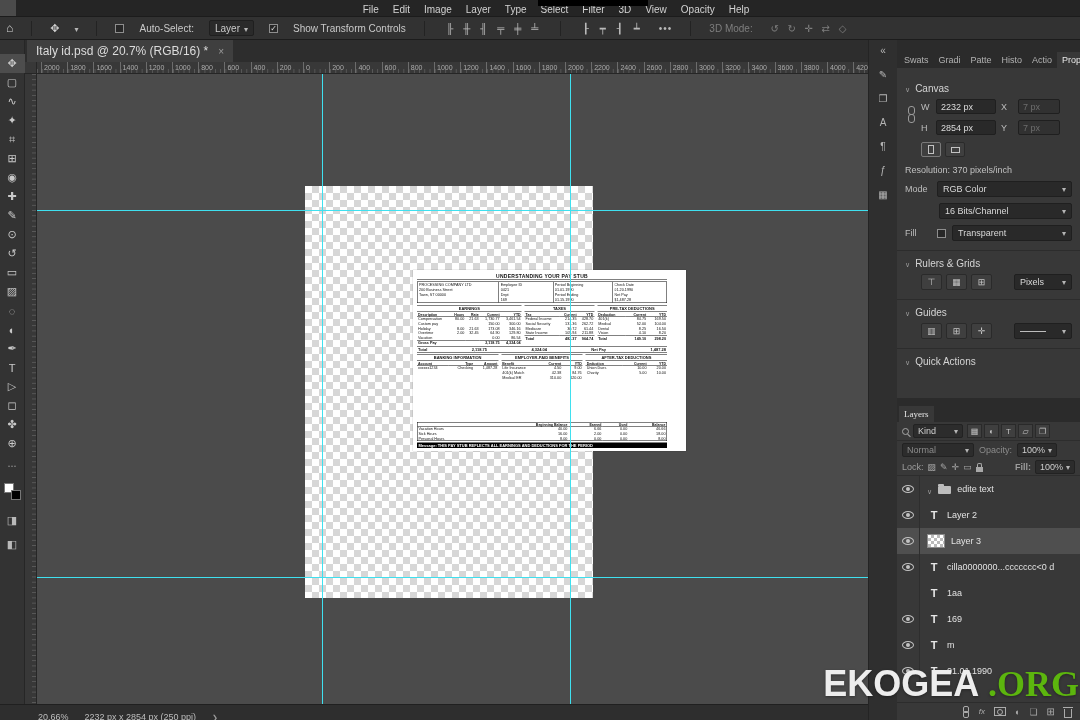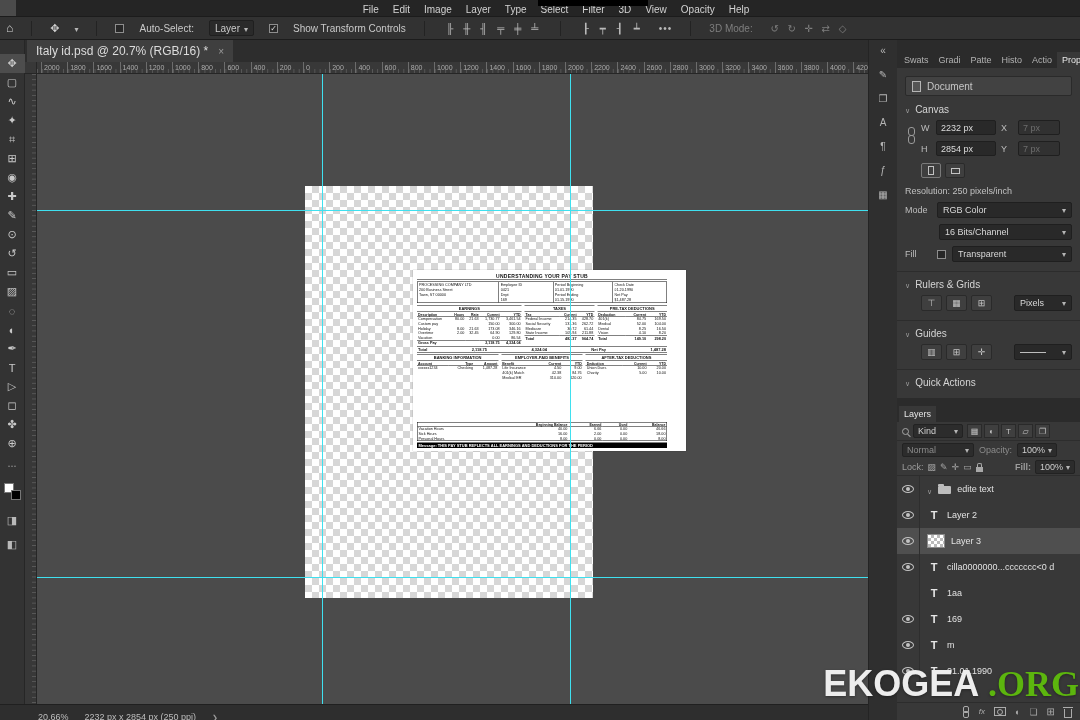--- a/index.html
+++ b/index.html
@@ -123,21 +123,21 @@
 .mode-row.indent{margin-left:34px;}
 .flabel2{width:26px;font-size:9px;color:#bdbdbd;flex:none;}
 .select{flex:1;display:flex;align-items:center;justify-content:space-between;background:#292929;border:1px solid #1f1f1f;border-radius:2px;height:16px;padding:0 5px;font-size:9px;color:#d8d8d8;min-width:0;}
 .select.small{flex:0 0 58px;margin-left:auto;}
 #properties hr{border:none;border-top:1px solid #2c2c2c;margin:9px -8px 0;}
 .icons-row{display:flex;align-items:center;gap:4px;margin-left:16px;margin-top:2px;}
 .iconbtns{display:flex;gap:4px;}
 .icon-btn{width:21px;height:16px;background:#3f3f3f;border:1px solid #2a2a2a;border-radius:2px;color:#c3c3c3;font-size:9px;display:inline-flex;align-items:center;justify-content:center;}
 .guide-line-sample{width:26px;height:1px;background:#bdbdbd;}
 
-#layers-tab-row{position:absolute;left:0;top:366px;width:183px;height:16px;display:flex;align-items:flex-end;padding-left:2px;}
+#layers-tab-row{position:absolute;left:0;top:366px;width:183px;height:16px;display:flex;align-items:flex-end;padding-left:2px;font-family:Liberation Serif, serif;}
 #layers-body{position:absolute;left:0;top:382px;width:183px;height:298px;background:#383838;}
 .filter-row{display:flex;align-items:center;gap:4px;height:19px;padding:0 5px;border-bottom:1px solid #2d2d2d;}
 .mag{width:7px;height:7px;border:1px solid #a5a5a5;border-radius:50%;position:relative;flex:none;}
 .mag::after{content:"";position:absolute;right:-3px;bottom:-2px;width:4px;height:1px;background:#a5a5a5;transform:rotate(45deg);}
 .minisel{display:inline-flex;align-items:center;justify-content:space-between;background:#2c2c2c;border:1px solid #222;border-radius:2px;height:14px;padding:0 4px;font-size:9px;color:#cfcfcf;gap:3px;}
 #kind-select{width:50px;}
 .fbtn{width:15px;height:14px;background:#3f3f3f;border:1px solid #2a2a2a;display:inline-flex;align-items:center;justify-content:center;font-size:8px;color:#c3c3c3;}
 .blend-row{display:flex;align-items:center;gap:5px;height:18px;padding:0 5px;font-size:9px;color:#8b8b8b;}
 #blend-select{width:72px;color:#8b8b8b;flex:none;}
 .lock-row{display:flex;align-items:center;gap:4px;height:17px;padding:0 5px;border-bottom:1px solid #2d2d2d;font-size:9px;color:#9c9c9c;}
@@ -662,24 +662,20 @@
           <div class="ptab">Swats</div>
           <div class="ptab">Gradi</div>
           <div class="ptab">Patte</div>
           <div class="ptab">Histo</div>
           <div class="ptab">Actio</div>
         </div>
       <div class="ptab active">Properties</div>
     </div>
 
     <div id="properties">
-      <div class="doc-row">
-        <span class="pageic"></span>
-        <span>Document</span>
-      </div>
       <div class="sec-h">
         <span class="chev"></span>
         <span>Canvas</span>
       </div>
       <div class="canvas-grid">
         <span class="chainic"></span>
         <span class="flabel">W</span>
         <span class="ibox">2232 px</span>
         <span class="flabel dim">X</span>
         <span class="ibox disabled">7 px</span>
@@ -689,21 +685,21 @@
         <span class="ibox disabled">7 px</span>
       </div>
       <div class="orient-row">
         <span class="obtn2 active">
             <span class="i-portrait"></span>
           </span>
         <span class="obtn2">
             <span class="i-landscape"></span>
           </span>
       </div>
-      <div class="res-line">Resolution: 250 pixels/inch</div>
+      <div class="res-line">Resolution: 370 pixels/inch</div>
       <div class="mode-row">
         <span class="flabel2">Mode</span>
         <div class="select">
           <span>RGB Color</span>
           <span class="caret"></span>
         </div>
       </div>
       <div class="mode-row indent">
         <div class="select">
           <span>16 Bits/Channel</span>

